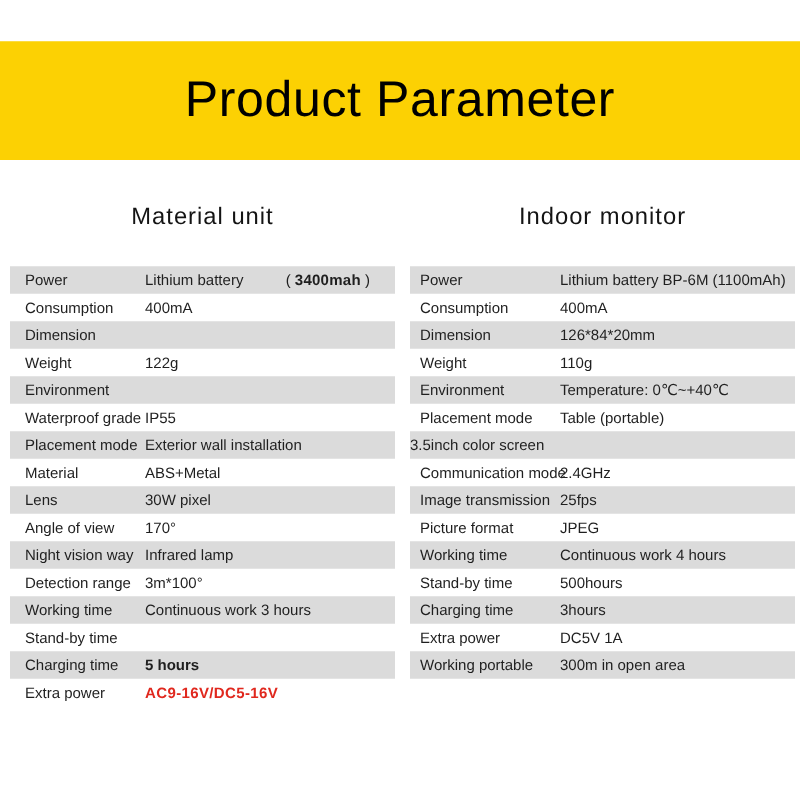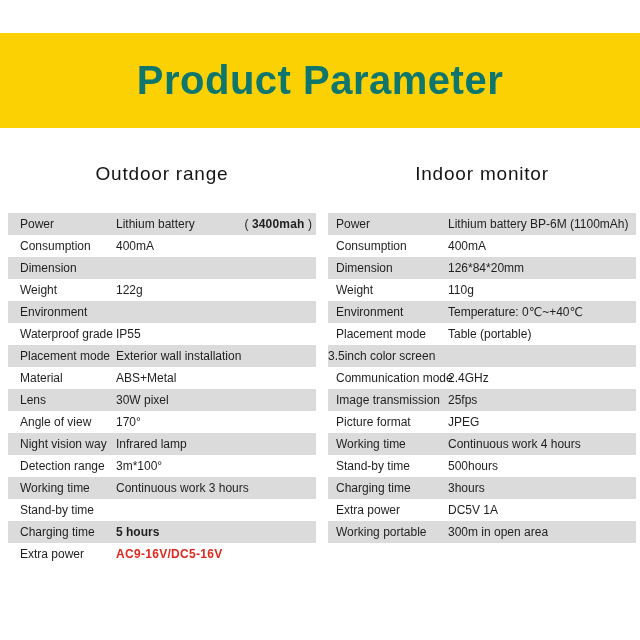--- a/index.html
+++ b/index.html
@@ -19,23 +19,23 @@
   }
   .banner{
     margin-top:33px;
     height:95px;
     background:var(--banner);
     display:flex;align-items:center;justify-content:center;
   }
   .banner h1{
     margin:0;
     font-size:40px;
-    font-weight:700;
+    font-weight:400;
     letter-spacing:.5px;
-    color:#0f766e;
+    color:#000000;
   }
   .content{
     display:flex;
     gap:12px;
     margin:0 4px 0 8px;
   }
   .col{flex:1;min-width:0;}
   .col-heading{
     text-align:center;
     font-size:19px;
@@ -66,33 +66,33 @@
   .cell{
     flex:1;
     display:flex;
     align-items:center;
     min-width:0;
     white-space:nowrap;
     gap:12px;
   }
   .b{font-weight:700;}
   .red{color:var(--red);font-weight:700;letter-spacing:.3px;}
-  .note{margin-left:auto;padding-right:4px;}
+  .note{margin-left:auto;padding-right:20px;}
   .note b{letter-spacing:.2px;}
 </style>
 </head>
 <body>
 
 <div class="banner">
   <h1>Product Parameter</h1>
 </div>
 
 <div class="content">
   <div class="col col--left">
-    <div class="col-heading">Outdoor range</div>
+    <div class="col-heading">Material unit</div>
     <div class="spec-table">
         <div class="row alt">
     <span class="lbl">Power</span>
     <span class="cell">
       <span>Lithium battery</span>
     <span class="note">( <b>3400mah</b> )</span>
           </span>
   </div>
         <div class="row">
     <span class="lbl">Consumption</span>

